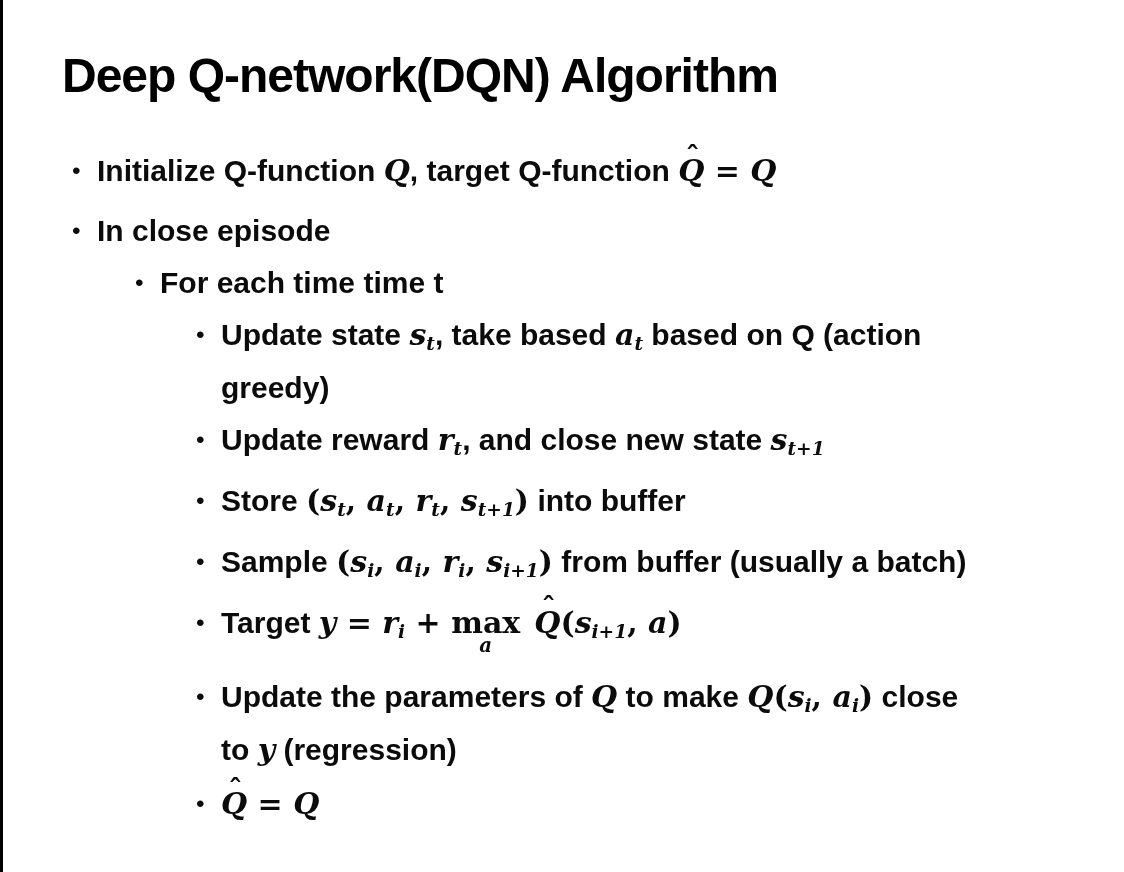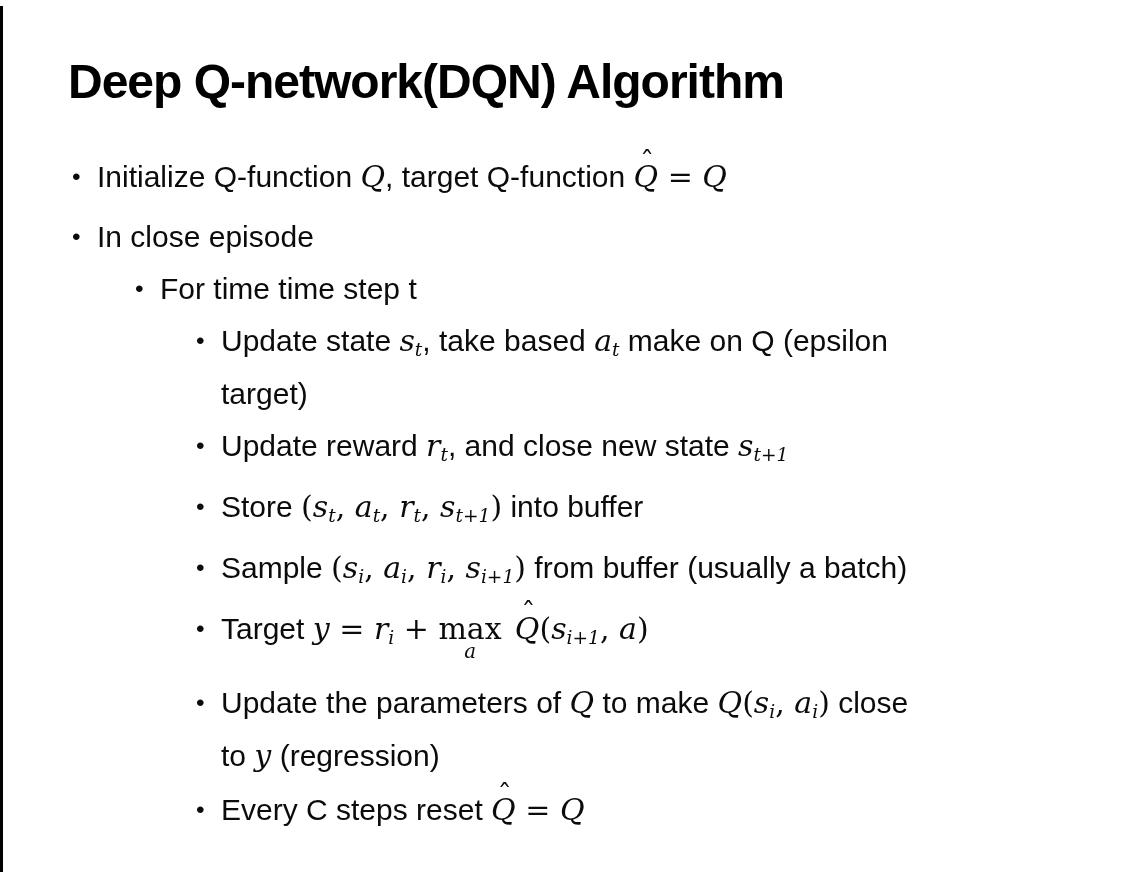--- a/index.html
+++ b/index.html
@@ -6,34 +6,34 @@
   body{
     width:1124px;height:872px;background:#ffffff;overflow:hidden;
     font-family:"Liberation Sans",sans-serif;color:#0b0b0b;
     position:relative;
   }
   .slide{width:1124px;height:872px;position:relative;background:#ffffff;}
   .edge-line{
     position:absolute;left:0;top:0;width:3px;height:872px;background:#000000;
   }
   .title{
-    margin:6px;padding:48px 0 0 62px;
+    margin:0;padding:48px 0 0 62px;
     font-size:48px;font-weight:bold;letter-spacing:-1px;line-height:1.15;
     color:#000000;white-space:nowrap;
   }
   .bullets{margin-top:46px;}
   .bullet{display:flex;line-height:44px;font-size:30px;margin-bottom:8px;}
   .lvl1{margin-left:72px;}
   .lvl2{margin-left:135px;}
   .lvl3{margin-left:196px;}
   .b0{margin-bottom:16px;}
   .b7{margin-bottom:22px;}
   .b8{margin-bottom:10px;}
   .marker{flex:none;width:25px;font-size:0.82em;}
-  .content{flex:1;}
+  .content{flex:1;font-weight:bold;}
   
   .rm,.rv,.rs{font-family:"DejaVu Serif",serif;}
   .rv{font-style:italic;}
   .rs{font-style:italic;font-size:0.62em;vertical-align:-0.26em;}
   .mh{position:relative;display:inline-block;line-height:1;}
   .mh .hm{
     position:absolute;top:-0.50em;left:55%;transform:translateX(-50%);
     font-family:"DejaVu Serif",serif;font-size:0.95em;font-style:normal;
   }
   .mu{position:relative;display:inline-block;line-height:1;margin-right:0.12em;}
@@ -52,25 +52,25 @@
       <div class="bullet lvl1 b0">
         <span class="marker">•</span>
         <span class="content"><span class="rt">Initialize Q-function </span><span class="rv">Q</span><span class="rt">, target Q-function </span><span class="mh"><span class="hm">ˆ</span><span class="rv">Q</span></span><span class="rm"> = </span><span class="rv">Q</span></span>
       </div>
       <div class="bullet lvl1 b1">
         <span class="marker">•</span>
         <span class="content"><span class="rt">In close episode</span></span>
       </div>
       <div class="bullet lvl2 b2">
         <span class="marker">•</span>
-        <span class="content"><span class="rt">For time time step t</span></span>
+        <span class="content"><span class="rt">For each time time t</span></span>
       </div>
       <div class="bullet lvl3 b3">
         <span class="marker">•</span>
-        <span class="content"><span class="rt">Update state </span><span class="rv">s</span><span class="rs">t</span><span class="rt">, take based </span><span class="rv">a</span><span class="rs">t</span><span class="rt"> make on Q (epsilon</span><br><span class="rt">target)</span></span>
+        <span class="content"><span class="rt">Update state </span><span class="rv">s</span><span class="rs">t</span><span class="rt">, take based </span><span class="rv">a</span><span class="rs">t</span><span class="rt"> based on Q (action</span><br><span class="rt">greedy)</span></span>
       </div>
       <div class="bullet lvl3 b4">
         <span class="marker">•</span>
         <span class="content"><span class="rt">Update reward </span><span class="rv">r</span><span class="rs">t</span><span class="rt">, and close new state </span><span class="rv">s</span><span class="rs">t+1</span></span>
       </div>
       <div class="bullet lvl3 b5">
         <span class="marker">•</span>
         <span class="content"><span class="rt">Store </span><span class="rm">(</span><span class="rv">s</span><span class="rs">t</span><span class="rm">, </span><span class="rv">a</span><span class="rs">t</span><span class="rm">, </span><span class="rv">r</span><span class="rs">t</span><span class="rm">, </span><span class="rv">s</span><span class="rs">t+1</span><span class="rm">)</span><span class="rt"> into buffer</span></span>
       </div>
       <div class="bullet lvl3 b6">
@@ -80,16 +80,16 @@
       <div class="bullet lvl3 b7">
         <span class="marker">•</span>
         <span class="content"><span class="rt">Target </span><span class="rv">y</span><span class="rm"> = </span><span class="rv">r</span><span class="rs">i</span><span class="rm"> + </span><span class="mu"><span class="rm">max</span><span class="un">a</span></span><span class="rm"> </span><span class="mh"><span class="hm">ˆ</span><span class="rv">Q</span></span><span class="rm">(</span><span class="rv">s</span><span class="rs">i+1</span><span class="rm">, </span><span class="rv">a</span><span class="rm">)</span></span>
       </div>
       <div class="bullet lvl3 b8">
         <span class="marker">•</span>
         <span class="content"><span class="rt">Update the parameters of </span><span class="rv">Q</span><span class="rt"> to make </span><span class="rv">Q</span><span class="rm">(</span><span class="rv">s</span><span class="rs">i</span><span class="rm">, </span><span class="rv">a</span><span class="rs">i</span><span class="rm">)</span><span class="rt"> close</span><br><span class="rt">to </span><span class="rv">y</span><span class="rt"> (regression)</span></span>
       </div>
       <div class="bullet lvl3 b9">
         <span class="marker">•</span>
-        <span class="content"><span class="rt">Every C steps reset </span><span class="mh"><span class="hm">ˆ</span><span class="rv">Q</span></span><span class="rm"> = </span><span class="rv">Q</span></span>
+        <span class="content"><span class="mh"><span class="hm">ˆ</span><span class="rv">Q</span></span><span class="rm"> = </span><span class="rv">Q</span></span>
       </div>
     </div>
 </div>
 
 </body></html>

